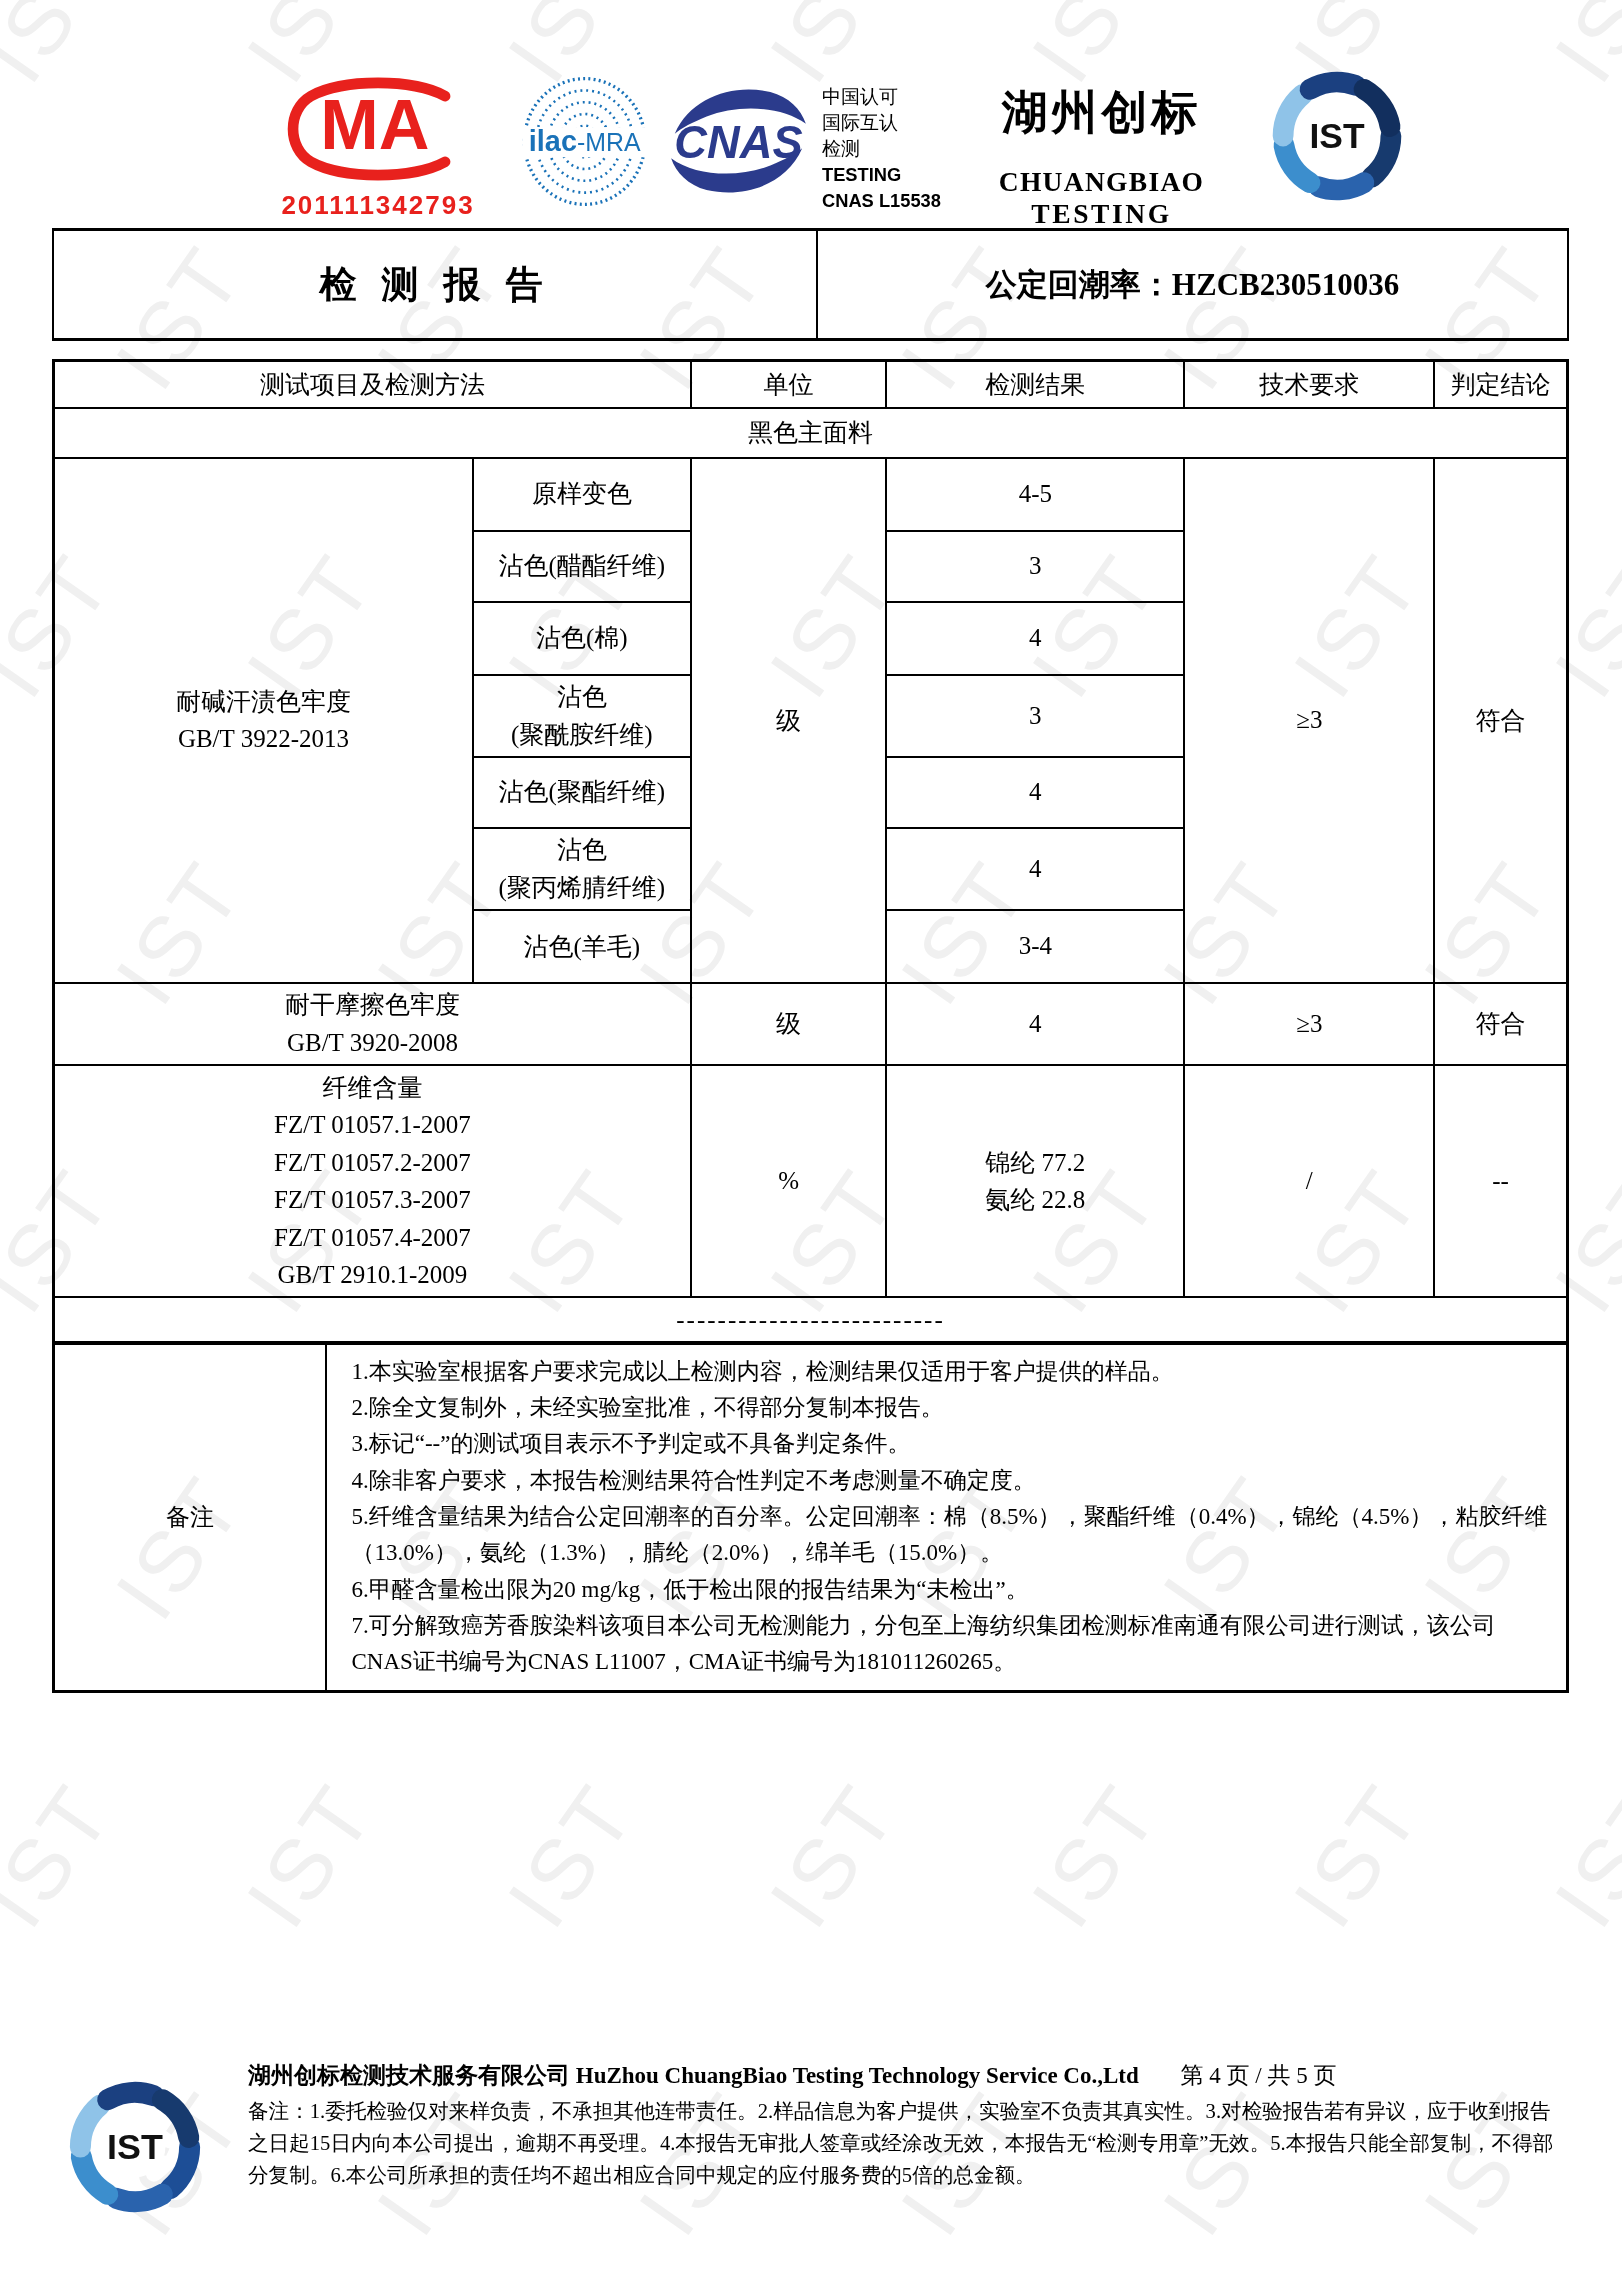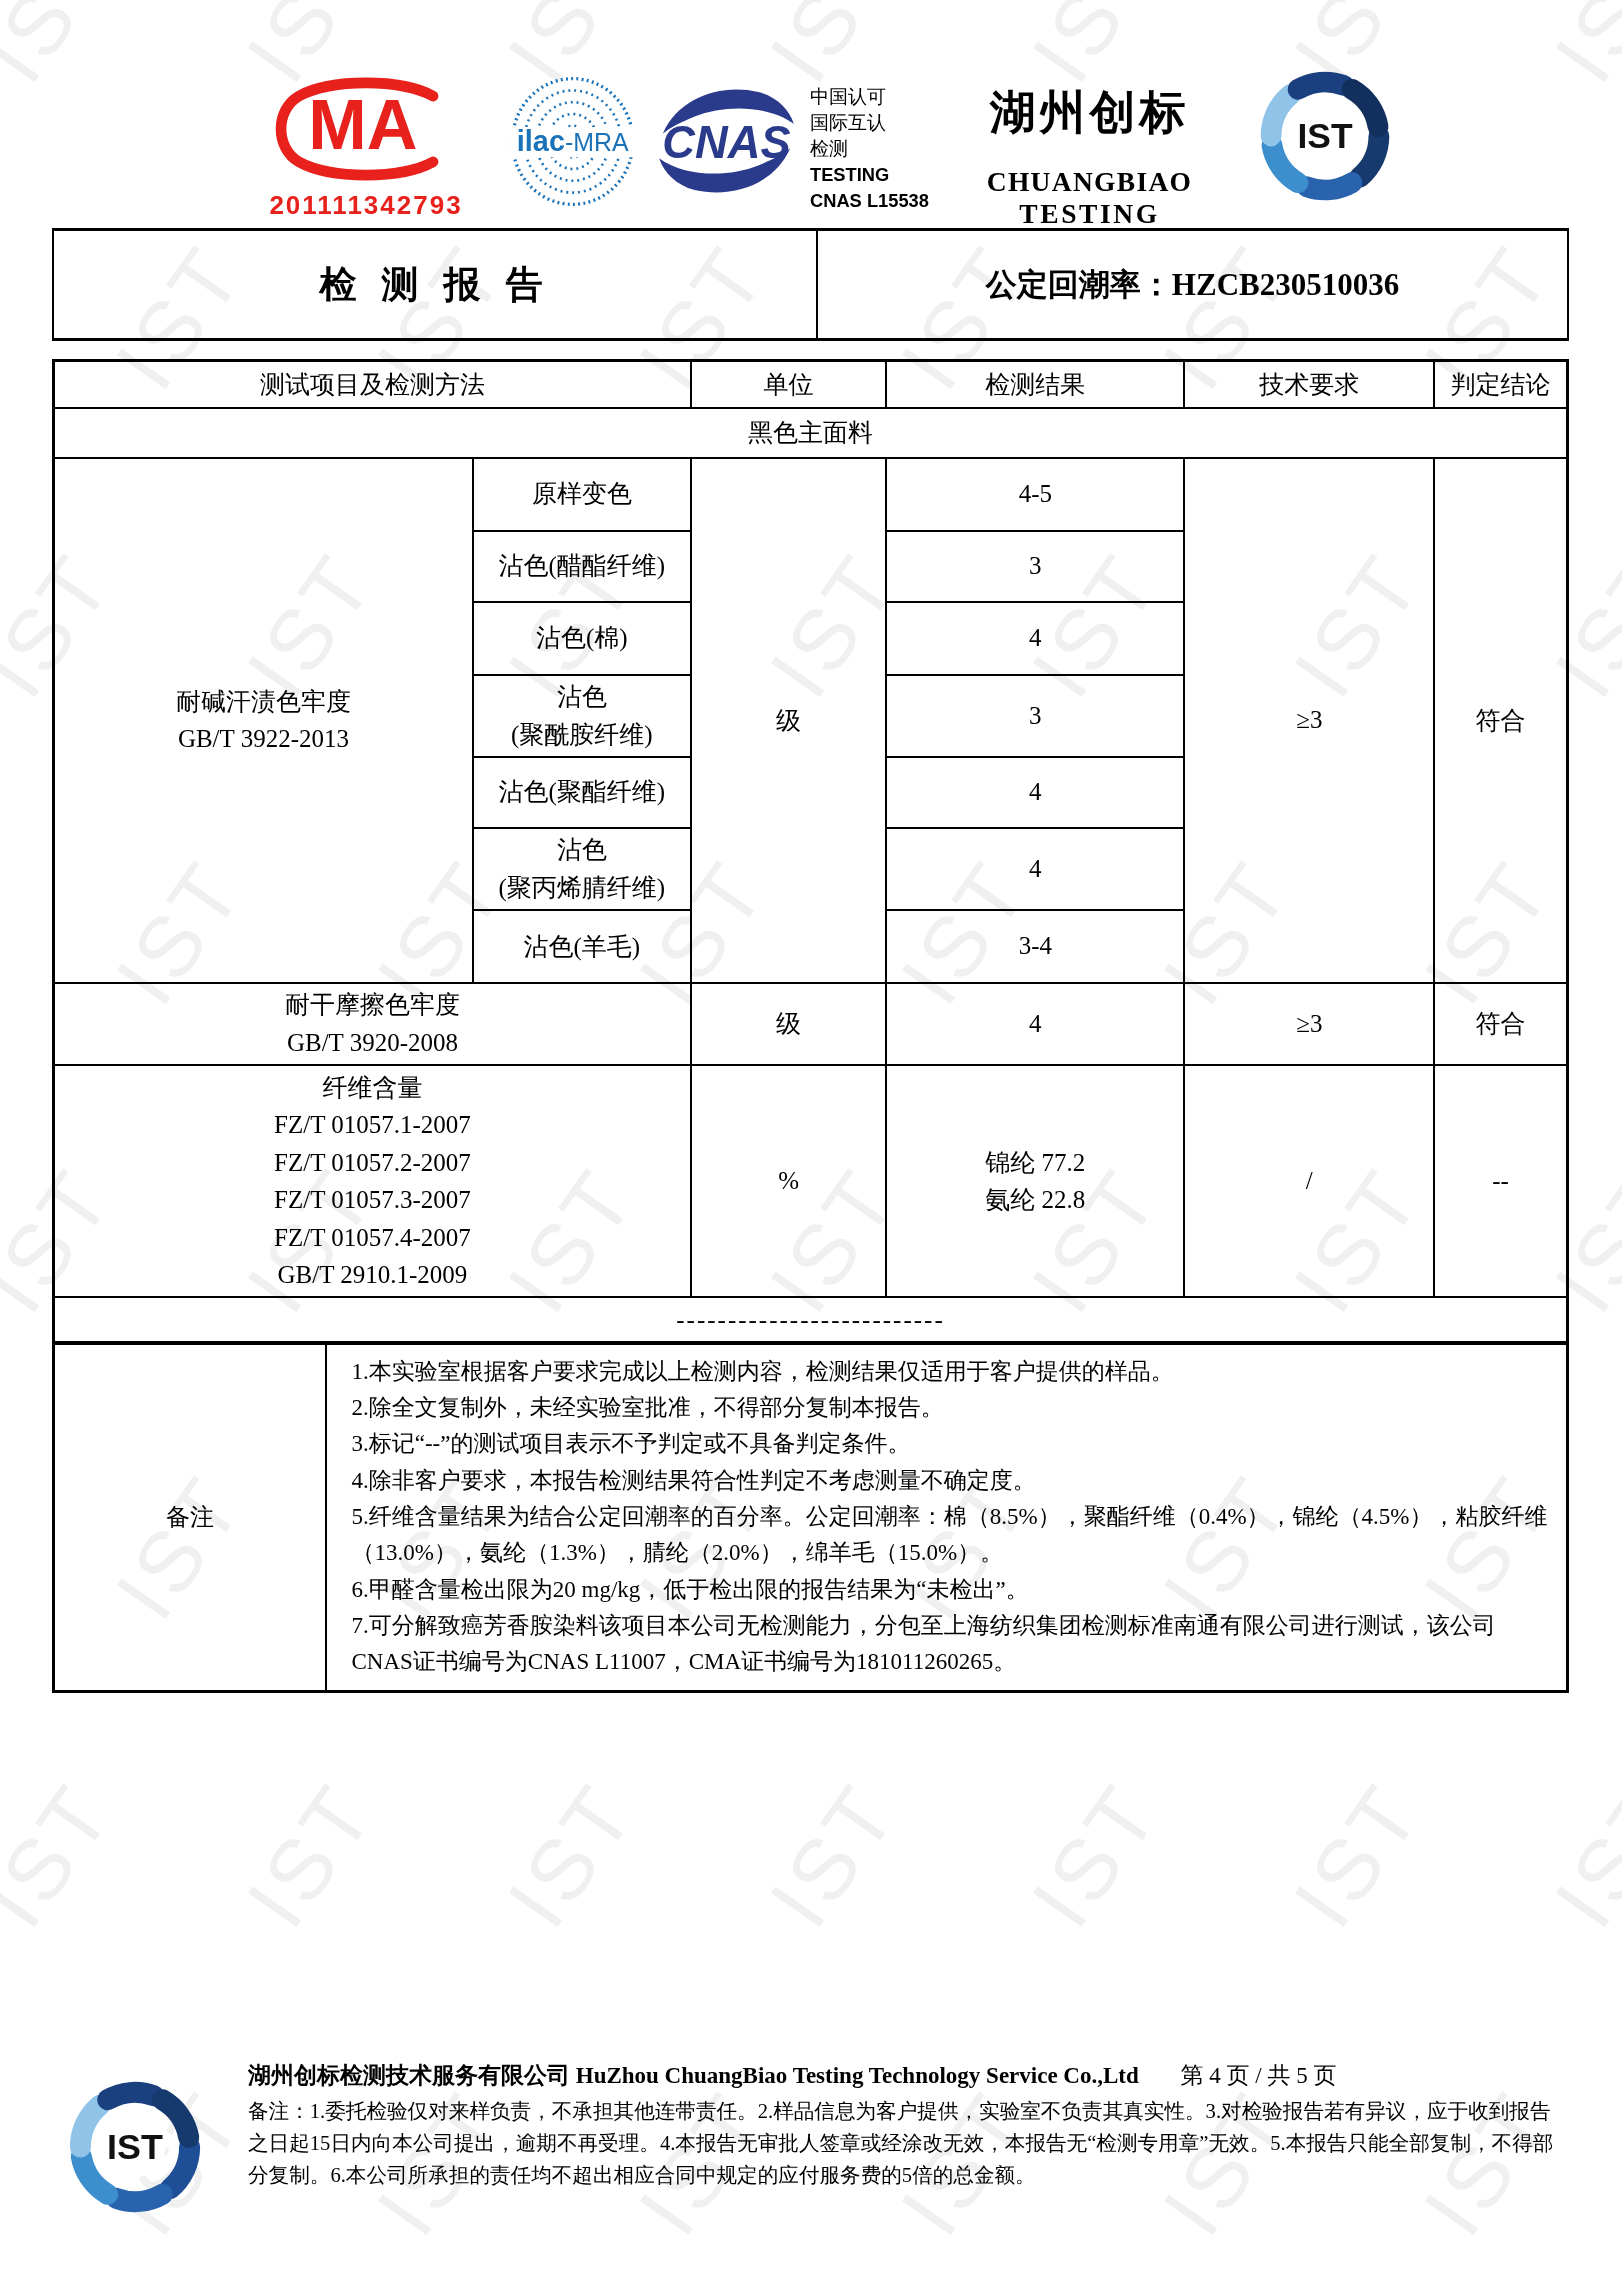--- a/index.html
+++ b/index.html
@@ -9,21 +9,21 @@
     font-family:"Liberation Serif","DejaVu Serif",serif; color:#000;
   }
   
   .watermark-layer { position:absolute; inset:0; z-index:0; pointer-events:none; }
   .wm {
     position:absolute; font-size:86px; color:#f0f0f0; font-weight:500;
     font-family:"Liberation Sans","DejaVu Sans",sans-serif;
     letter-spacing:5.2px; transform:rotate(-55deg); white-space:nowrap;
   }
   
-  .logo-band { position:absolute; left:52px; top:59px; width:1518px; height:167px; z-index:1; }
+  .logo-band { position:absolute; left:64px; top:59px; width:1518px; height:167px; z-index:1; }
   .logo-band > div { position:absolute; }
   .cma-block { left:206px; top:11.8px; width:216px; text-align:center; }
   .cma-number { margin-top:1.3px; color:#e8211d; font-weight:bold; font-size:26px;
     font-family:"Liberation Sans","DejaVu Sans",sans-serif; letter-spacing:2px; }
   .ilac-block { left:457px; top:17px; }
   .cnas-block { left:601px; top:19.6px; }
   .cnas-text { left:758px; top:25px; font-size:19px; line-height:26px; }
   .cnas-text .cjk { font-family:"Liberation Serif","DejaVu Serif",serif; }
   .cnas-text .lat { font-family:"Liberation Sans","DejaVu Sans",sans-serif; font-weight:bold; font-size:18.3px; }
   .brand-block { left:874px; top:18.3px; width:327px; text-align:center; }

